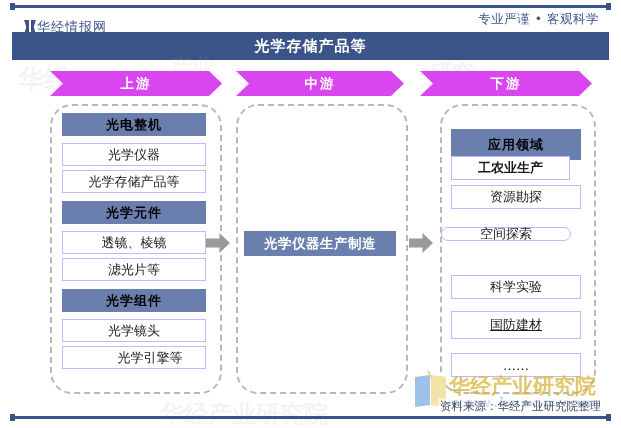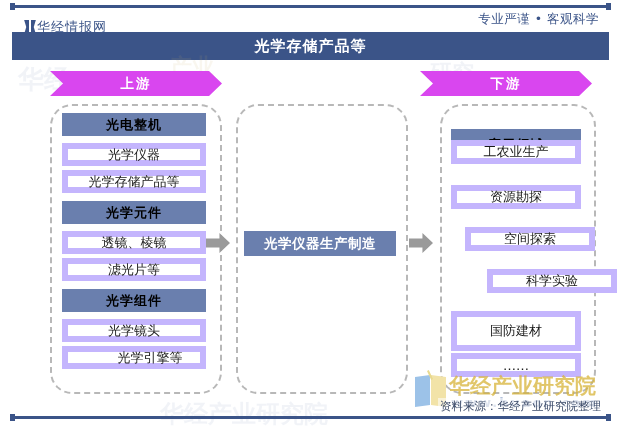--- a/index.html
+++ b/index.html
@@ -157,21 +157,21 @@
   .box.head {
     background: #6a7fae;
     color: #000000;
     font-weight: bold;
     border: none;
     letter-spacing: 1px;
   }
   .box.item {
     background: #ffffff;
     color: #1a1a1a;
-    border: 6px solid #c4b5fd;
+    border: 1px solid #c4b5fd;
   }
   .box.center {
     background: #6a7fae;
     color: #ffffff;
     font-weight: bold;
     font-size: 13.5px;
     letter-spacing: 0.5px;
   }
 
   
@@ -272,20 +272,21 @@
   <div class="slogan">专业严谨 • 客观科学</div>
 
   <div class="title-bar">光学存储产品等</div>
 
   <div class="wm wm-a">华经</div>
   <div class="wm wm-b">产业</div>
   <div class="wm wm-c">研究</div>
   <div class="wm wm-d">华经产业研究院</div>
 
   <div class="chev chev-up">上游</div>
+  <div class="chev chev-mid">中游</div>
   <div class="chev chev-down">下游</div>
 
   <div class="zone zone-up"></div>
   <div class="zone zone-mid"></div>
   <div class="zone zone-down"></div>
 
   <div class="box head" style="left:62px; top:113px; width:144px; height:23px;">光电整机</div>
   <div class="box item" style="left:62px; top:143px; width:144px; height:23px;">光学仪器</div>
   <div class="box item" style="left:62px; top:170px; width:144px; height:23px;">光学存储产品等</div>
 
@@ -296,25 +297,25 @@
   <div class="box head" style="left:62px; top:289px; width:144px; height:23px;">光学组件</div>
   <div class="box item" style="left:62px; top:319px; width:144px; height:23px;">光学镜头</div>
   <div class="box item" style="left:62px; top:346px; width:144px; height:23px;padding-left:32px;">光学引擎等</div>
 
   <div class="conn conn-1"></div>
   <div class="conn conn-2"></div>
 
   <div class="box center" style="left:244px; top:231px; width:152px; height:25px;">光学仪器生产制造</div>
 
   <div class="box head" style="left:451px; top:129px; width:130px; height:31px;">应用领域</div>
-  <div class="box item" style="left:451px; top:140px; width:130px; height:24px;">工农业生产</div>
+  <div class="box item" style="left:451px; top:156px; width:119px; height:24px;font-weight:bold;">工农业生产</div>
   <div class="box item" style="left:451px; top:185px; width:130px; height:24px;">资源勘探</div>
-  <div class="box item" style="left:465px; top:227px; width:130px; height:24px;">空间探索</div>
-  <div class="box item" style="left:451px; top:269px; width:130px; height:24px;margin-left:36px;">科学实验</div>
-  <div class="box item" style="left:451px; top:311px; width:130px; height:40px;">国防建材</div>
+  <div class="box item" style="left:441px; top:227px; width:130px; height:14px;border-radius:11px;">空间探索</div>
+  <div class="box item" style="left:451px; top:275px; width:130px; height:24px;">科学实验</div>
+  <div class="box item" style="left:451px; top:311px; width:130px; height:28px;text-decoration:underline;">国防建材</div>
   <div class="box item" style="left:451px; top:353px; width:130px; height:24px;">……</div>
 
   <div class="wm-foot">
     <span class="bk">
       <span class="pg1"></span>
         <span class="pg2"></span>
         <span class="ray"></span>
     </span>
     <span class="wm-title">华经产业研究院</span>
     <span class="wm-url">www.huaon.com</span>

